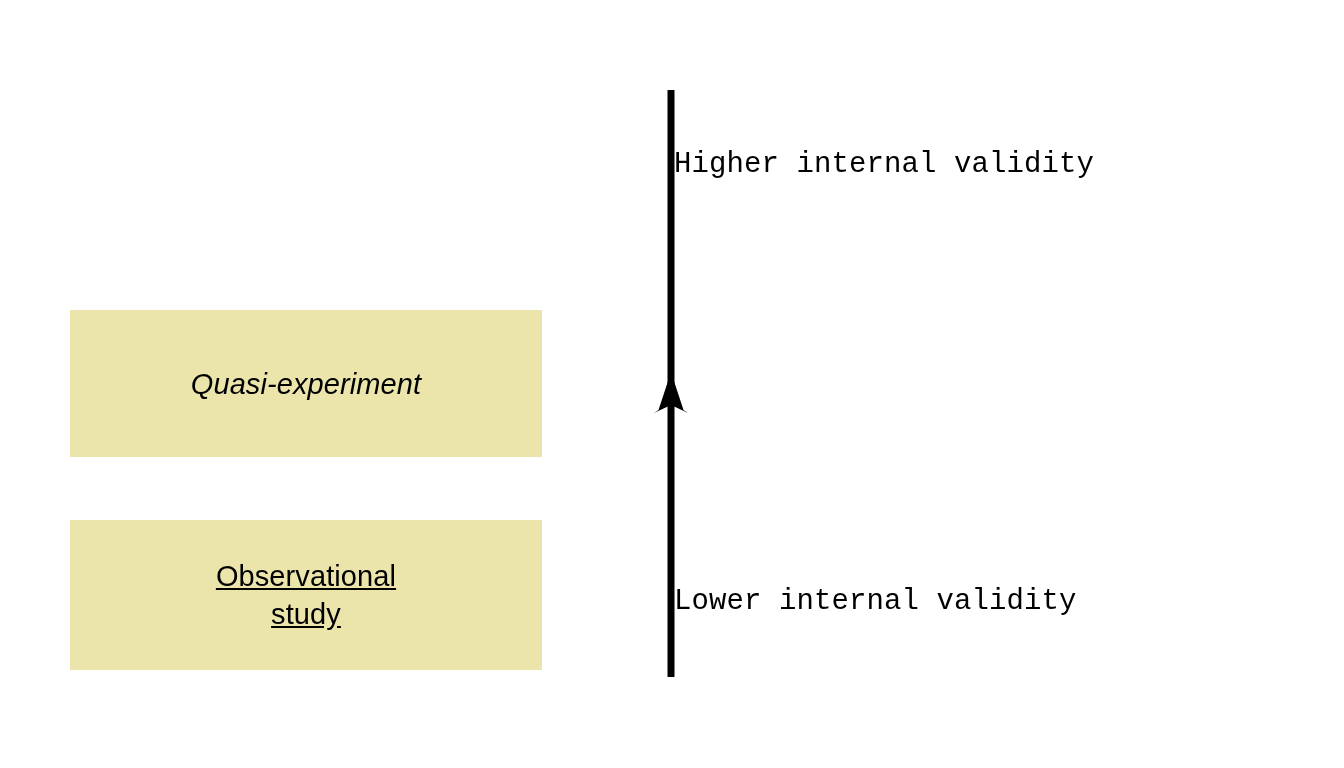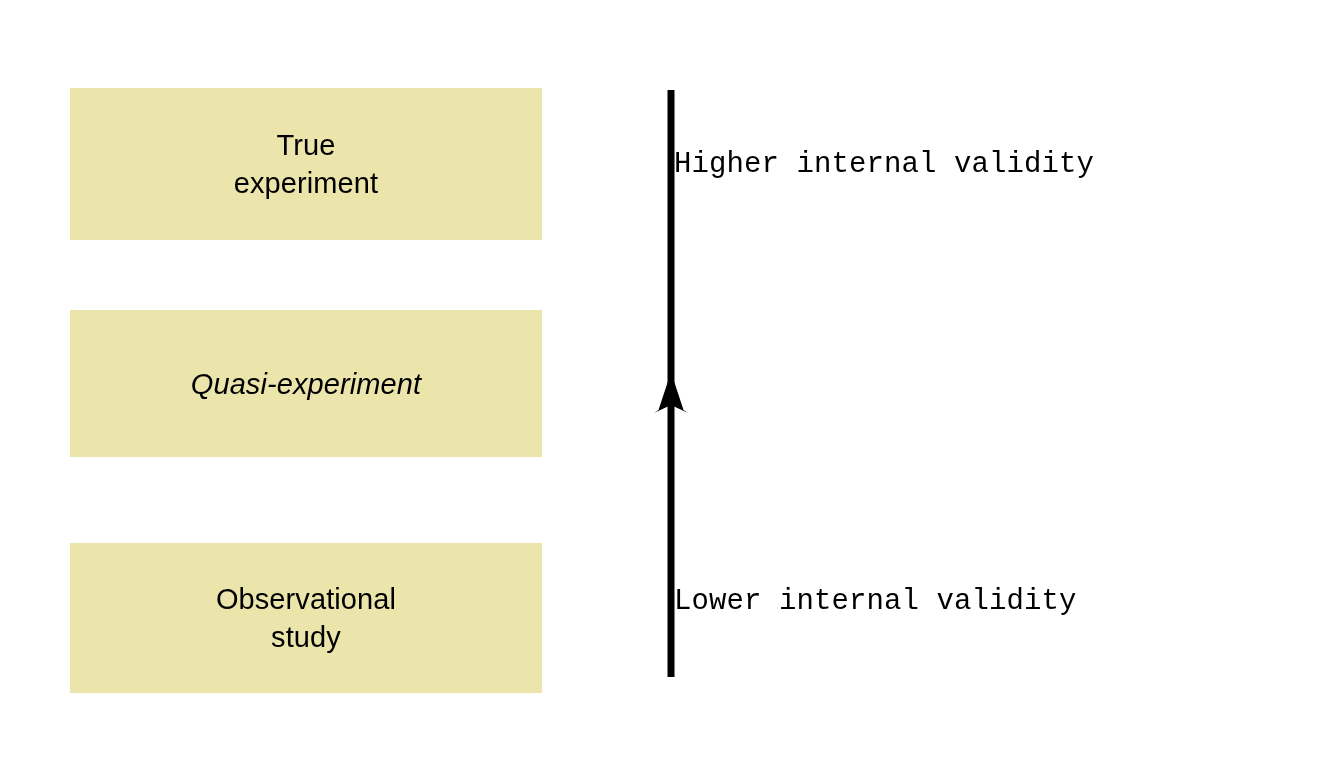--- a/index.html
+++ b/index.html
@@ -36,21 +36,21 @@
     font-size: 29px;
     line-height: 38px;
     color: #000000;
     text-align: center;
     white-space: pre-line;
     letter-spacing: 0.1px;
   }
 
   #box-true-experiment      { top: 88px;  height: 152px; }
   #box-quasi-experiment     { top: 310px; height: 147px; font-style: italic; }
-  #box-observational-study  { top: 543px; height: 150px; }
+  #box-observational-study  { top: 520px; height: 150px; text-decoration: underline; }
 
   
   #validity-axis {
     position: absolute;
     left: 645px;
     top: 80px;
     width: 70px;
     height: 610px;
   }
   #validity-axis svg {
@@ -69,24 +69,20 @@
     letter-spacing: 0.1px;
   }
   #label-higher-validity { top: 148px; }
   #label-lower-validity  { top: 585px; text-align: center; }
 </style>
 </head>
 <body>
 
 <div id="canvas">
 
-  <div class="design-box" id="box-true-experiment">
-    <span class="design-box-label">True
-experiment</span>
-  </div>
 
   <div class="design-box" id="box-quasi-experiment">
     <span class="design-box-label">Quasi-experiment</span>
   </div>
 
   <div class="design-box" id="box-observational-study">
     <span class="design-box-label">Observational
 study</span>
   </div>
 

